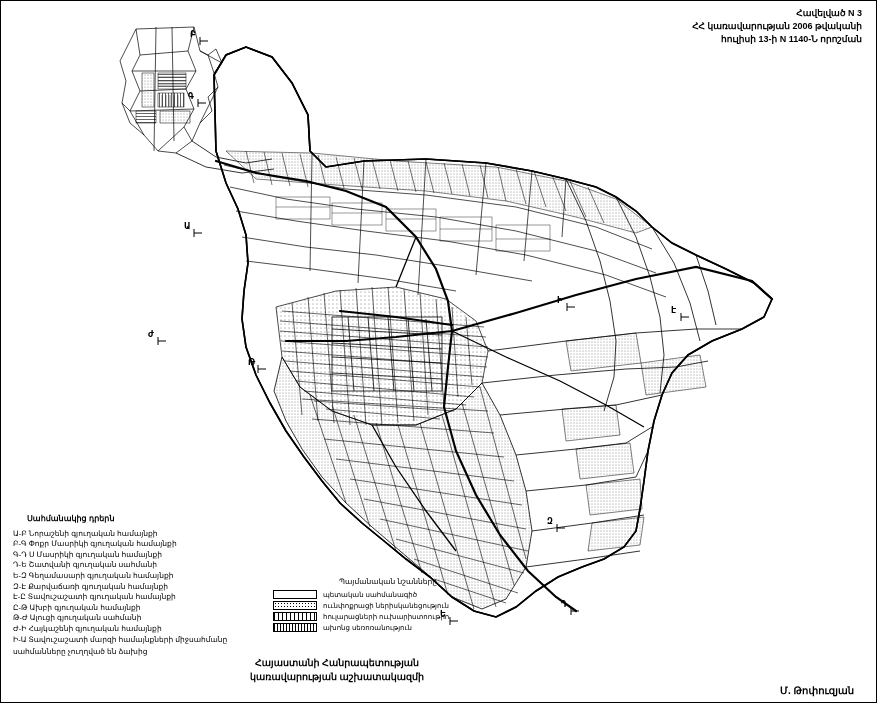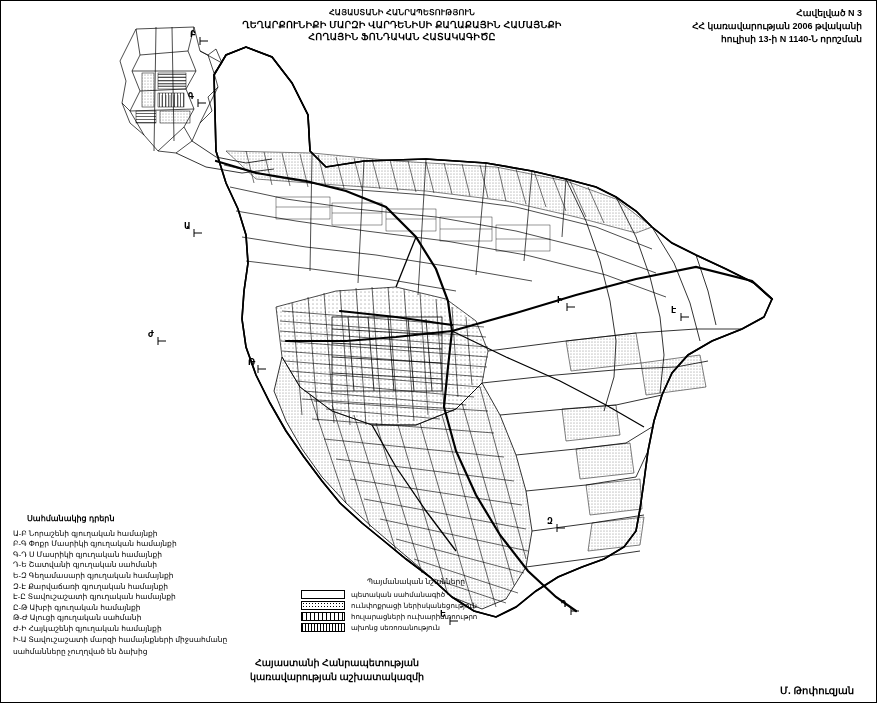--- a/index.html
+++ b/index.html
@@ -82,21 +82,21 @@
   }
   .legend-left-item { white-space: nowrap; }
   .legend-left-note {
     margin-top: 2px;
     line-height: 9.5px;
   }
 
   
   .legend-signs {
     position: absolute;
-    left: 300px;
+    left: 272px;
     top: 576px;
     width: 230px;
     font-size: 7px;
   }
   .legend-signs-title {
     text-align: center;
     font-size: 7.5px;
     margin-bottom: 3px;
   }
   .legend-row {
@@ -155,25 +155,20 @@
     font-size: 10px;
     font-weight: bold;
     white-space: nowrap;
   }
 </style>
 </head>
 <body>
 
 <div id="page">
 
-  <div class="title-block">
-    <span class="title-line l1">ՀԱՅԱՍՏԱՆԻ ՀԱՆՐԱՊԵՏՈՒԹՅՈՒՆ</span>
-    <span class="title-line l2">ՂԵՂԱՐՔՈՒՆԻՔԻ ՄԱՐԶԻ ՎԱՐԴԵՆԻՍԻ ՔԱՂԱՔԱՅԻՆ ՀԱՄԱՅՆՔԻ</span>
-    <span class="title-line l3">ՀՈՂԱՅԻՆ ՖՈՆԴԱԿԱՆ ՀԱՏԱԿԱԳԻԾԸ</span>
-  </div>
 
   <div class="approval-block">
     <span class="approval-line">Հավելված N 3</span>
     <span class="approval-line">ՀՀ կառավարության 2006 թվականի</span>
     <span class="approval-line">հուլիսի 13-ի N 1140-Ն որոշման</span>
   </div>
 
   <div id="map-canvas">
     <svg width="700" height="650" viewBox="0 0 700 650" xmlns="http://www.w3.org/2000/svg">
       <defs>

